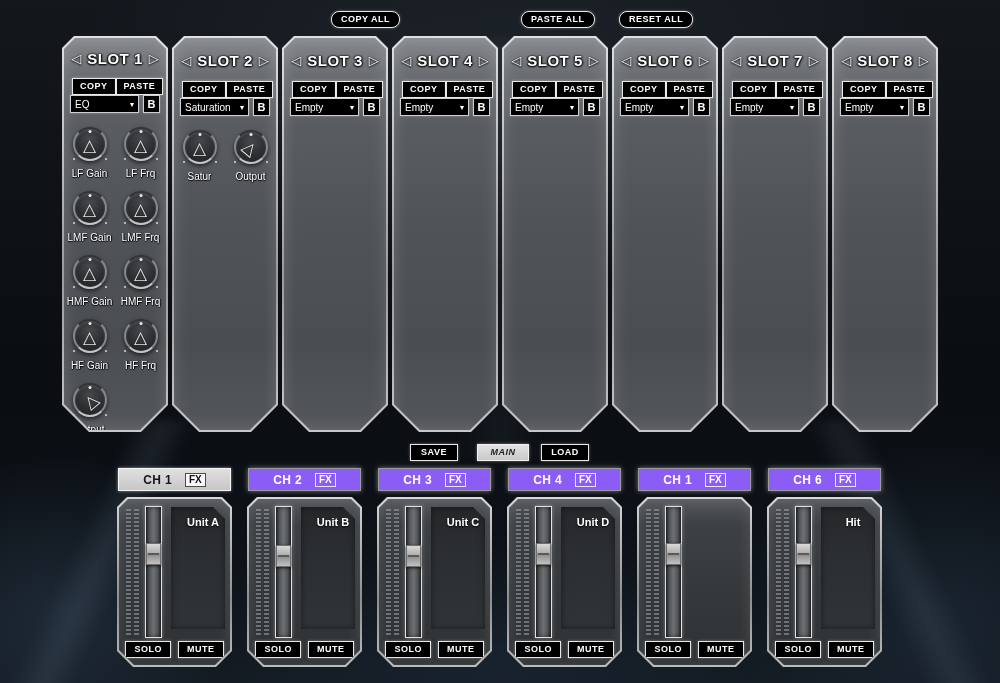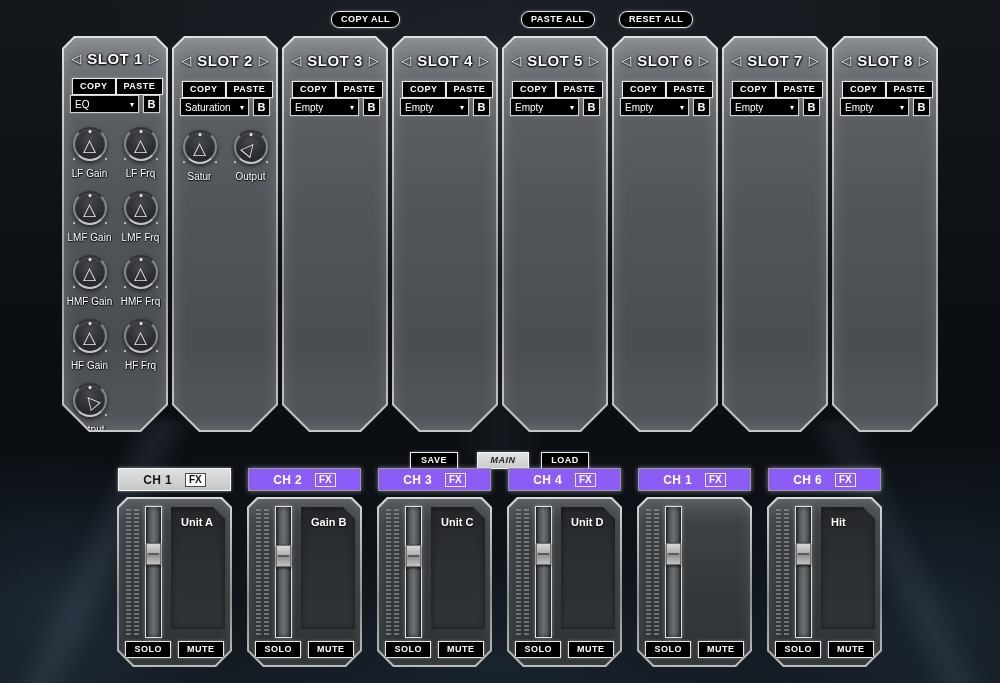--- a/index.html
+++ b/index.html
@@ -79,21 +79,21 @@
   .knob::before{left:-2px;} .knob::after{right:-2px;}
   .knob-pointer{position:absolute;inset:0;display:flex;align-items:center;justify-content:center;}
   .knob-pointer span{color:#e8e8e8;font-size:17px;line-height:1;transform:translateY(1px);
     text-shadow:0 0 1px #000;}
   .knob-dot{position:absolute;top:1px;left:50%;transform:translateX(-50%);
     width:3px;height:3px;border-radius:50%;background:#ececec;}
   .knob-label{margin-top:7px;color:#fff;font-size:10px;white-space:nowrap;
     text-shadow:0 1px 1px #000,1px 0 1px #000;}
 
   
-  #preset-bar .blk-btn,#preset-bar .lite-btn{position:absolute;top:444px;margin-top:8px;}
+  #preset-bar .blk-btn,#preset-bar .lite-btn{position:absolute;top:444px;}
   #save-btn{left:410px;width:28px;} #main-btn{left:477px;width:26px;font-style:italic;} #load-btn{left:541px;width:28px;}
 
   
   #channels{position:absolute;left:117px;top:468px;display:flex;gap:15px;}
   .channel{width:115px;position:relative;}
   .ch-tab{height:21px;margin:0 1px 6px 1px;display:flex;align-items:center;justify-content:center;gap:13px;
     background:#8b5cf6;border:1px solid #9a9a9a;box-shadow:0 0 5px rgba(255,255,255,.45);
     color:#fff;cursor:pointer;}
   .ch-name{font-weight:bold;font-size:12px;letter-spacing:.3px;}
   .ch-fx{border:1px solid #e8e8e8;background:transparent;color:#fff;
@@ -117,21 +117,21 @@
     border:1px solid #e2e2e2;cursor:pointer;
     background:linear-gradient(90deg,#2b2d2f 0%,#55585b 22%,#6d7073 50%,#55585b 78%,#2b2d2f 100%);
     box-shadow:0 0 4px rgba(255,255,255,.35), inset 0 0 5px rgba(0,0,0,.55);}
   .fader-handle{position:absolute;left:0;width:13px;height:20px;transform:translateY(-50%);
     background:linear-gradient(180deg,#d9d9d9 0%,#b2b2b2 42%,#8e8e8e 52%,#c2c2c2 100%);
     border:1px solid #6e6e6e;box-shadow:0 1px 3px rgba(0,0,0,.8);cursor:grab;}
   .fader-handle::after{content:"";position:absolute;left:1px;right:1px;top:9px;height:2px;background:#5a5a5a;}
   .unit-plate{position:absolute;left:52px;right:5px;top:8px;bottom:36px;
     clip-path:polygon(0 0,calc(100% - 12px) 0,100% 12px,100% 100%,0 100%);
     background:linear-gradient(180deg,#25272a 0%,#2c2f32 40%,#313437 100%);
-    box-shadow:inset 0 0 6px rgba(0,0,0,.5);}
+    box-shadow:inset 0 0 6px rgba(0,0,0,.5);text-align:center;}
   .unit-name{color:#fff;font-weight:bold;font-size:11px;padding:9px 0 0 10px;
     text-shadow:0 1px 2px #000;}
   .ch-btnrow{position:absolute;left:0;right:0;bottom:7px;display:flex;justify-content:center;gap:7px;}
   .ch-btnrow .blk-btn{padding:3px 8px;}
 </style>
 </head>
 <body>
 
 <div class="bg-streak" id="streak-l"></div>
 <div class="bg-streak" id="streak-r"></div>
@@ -467,21 +467,21 @@
       <span class="ch-fx">FX</span>
     </div>
     <div class="ch-body">
       <div class="ch-body-inner">
         <div class="meter m1"></div>
         <div class="meter m2"></div>
         <div class="fader-track">
           <div class="fader-handle" style="top: 38%;"></div>
         </div>
         <div class="unit-plate">
-          <div class="unit-name">Gain B</div>
+          <div class="unit-name">Unit B</div>
         </div>
         <div class="ch-btnrow">
           <div class="blk-btn">SOLO</div>
           <div class="blk-btn">MUTE</div>
         </div>
       </div>
     </div>
   </div>
 
   <div class="channel">

